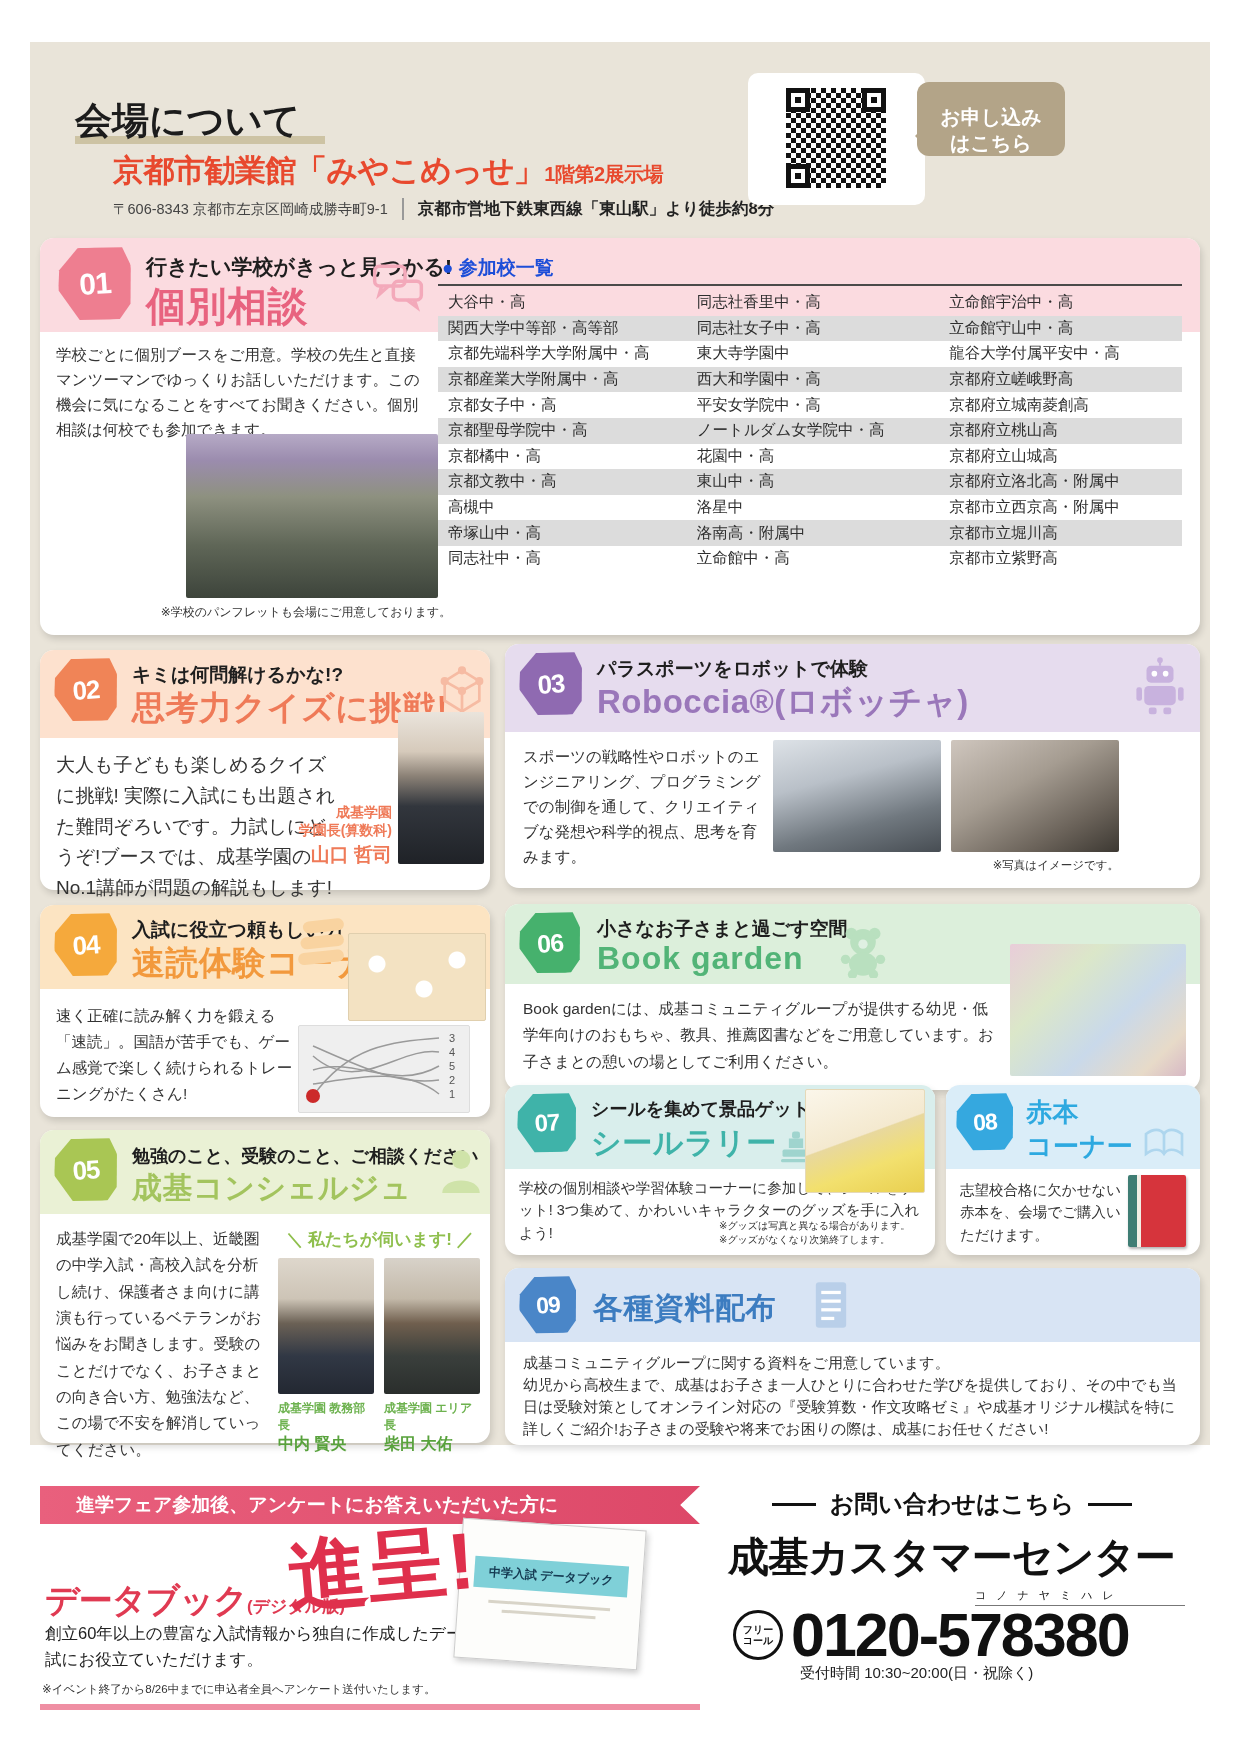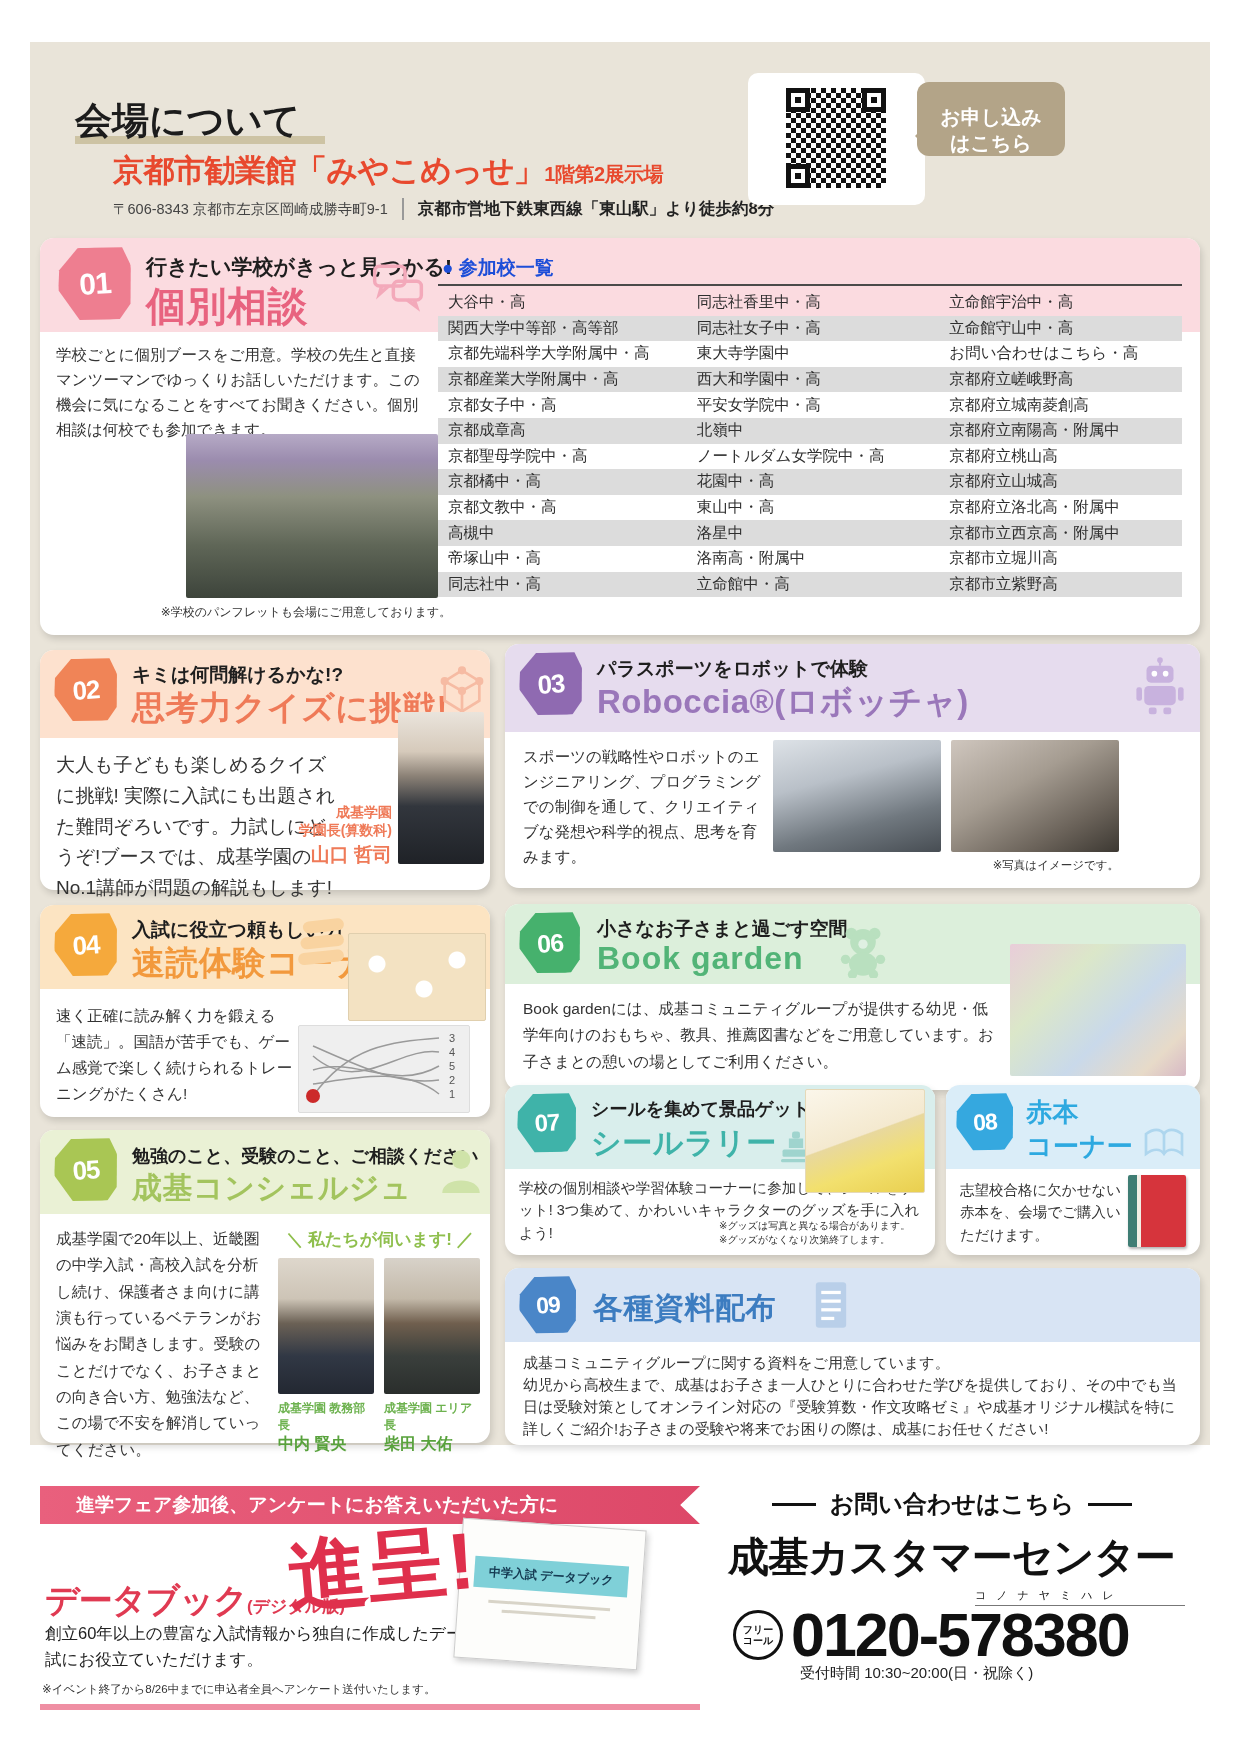--- a/index.html
+++ b/index.html
@@ -105,36 +105,31 @@
           <span class="c3">立命館宇治中・高</span>
         </div>
       <div class="srow">
           <span class="c1">関西大学中等部・高等部</span>
           <span class="c2">同志社女子中・高</span>
           <span class="c3">立命館守山中・高</span>
         </div>
       <div class="srow">
           <span class="c1">京都先端科学大学附属中・高</span>
           <span class="c2">東大寺学園中</span>
-          <span class="c3">お問い合わせはこちら・高</span>
+          <span class="c3">龍谷大学付属平安中・高</span>
         </div>
       <div class="srow">
           <span class="c1">京都産業大学附属中・高</span>
           <span class="c2">西大和学園中・高</span>
           <span class="c3">京都府立嵯峨野高</span>
         </div>
       <div class="srow">
           <span class="c1">京都女子中・高</span>
           <span class="c2">平安女学院中・高</span>
           <span class="c3">京都府立城南菱創高</span>
-        </div>
-      <div class="srow">
-          <span class="c1">京都成章高</span>
-          <span class="c2">北嶺中</span>
-          <span class="c3">京都府立南陽高・附属中</span>
         </div>
       <div class="srow">
           <span class="c1">京都聖母学院中・高</span>
           <span class="c2">ノートルダム女学院中・高</span>
           <span class="c3">京都府立桃山高</span>
         </div>
       <div class="srow">
           <span class="c1">京都橘中・高</span>
           <span class="c2">花園中・高</span>
           <span class="c3">京都府立山城高</span>

